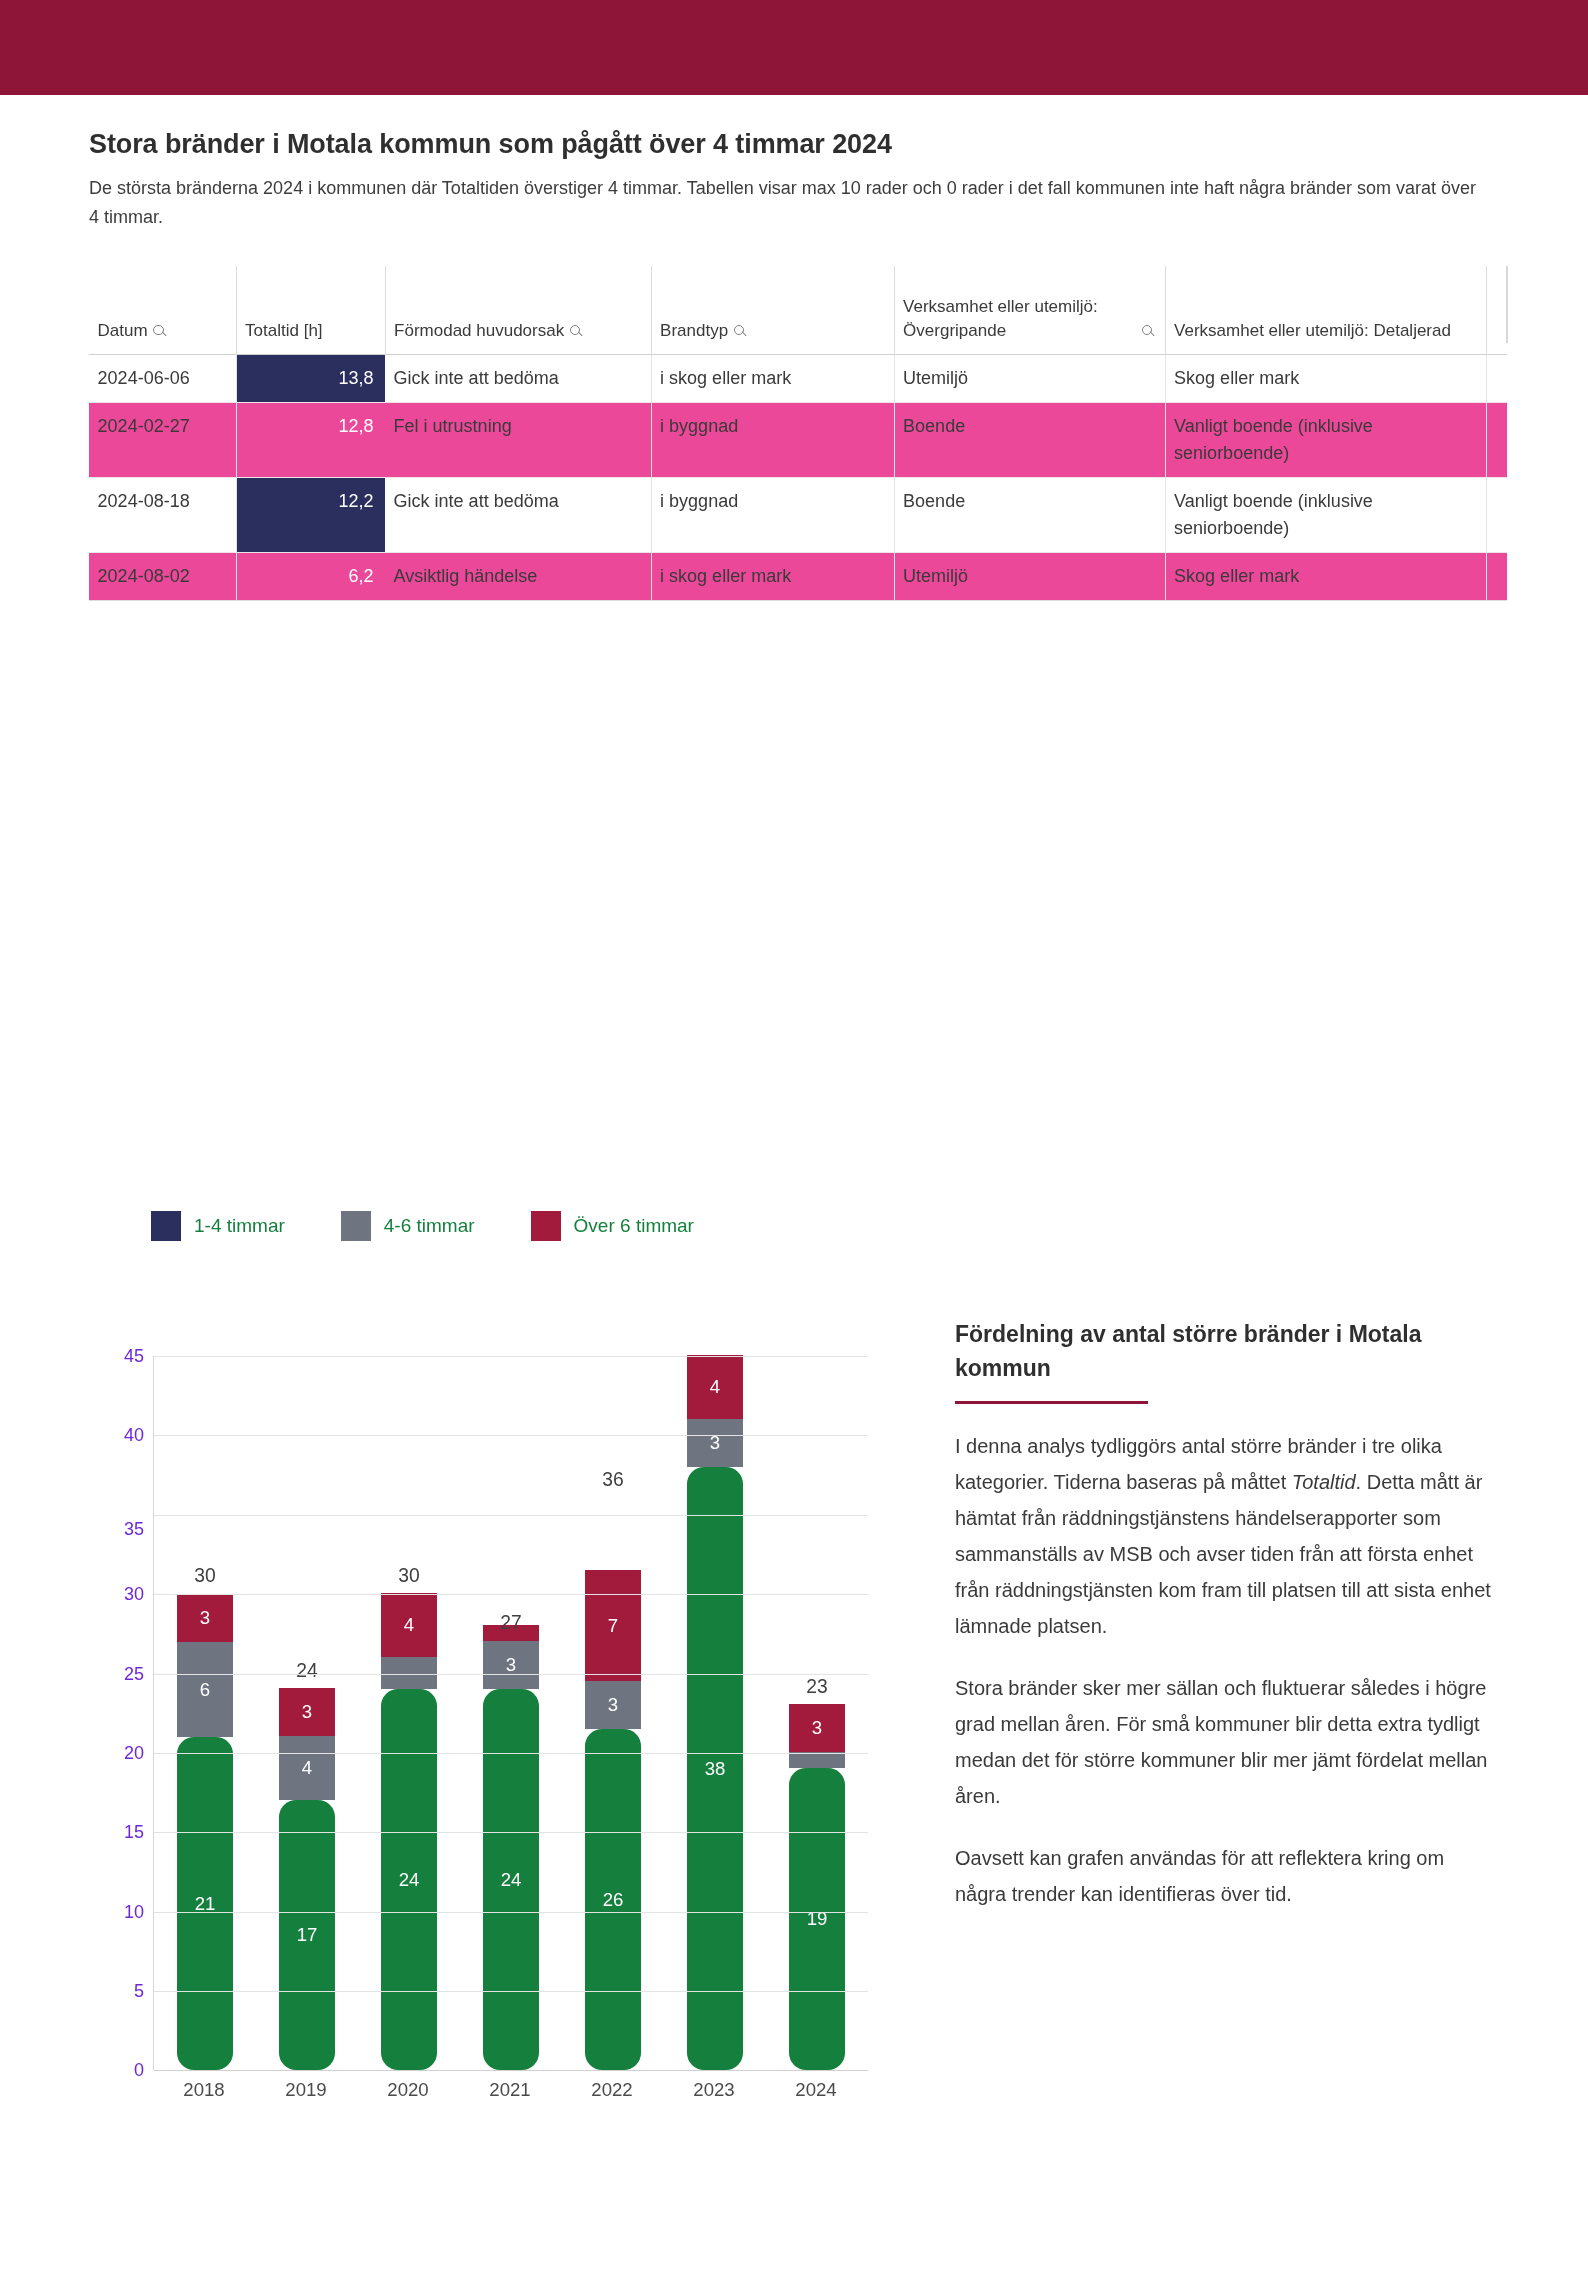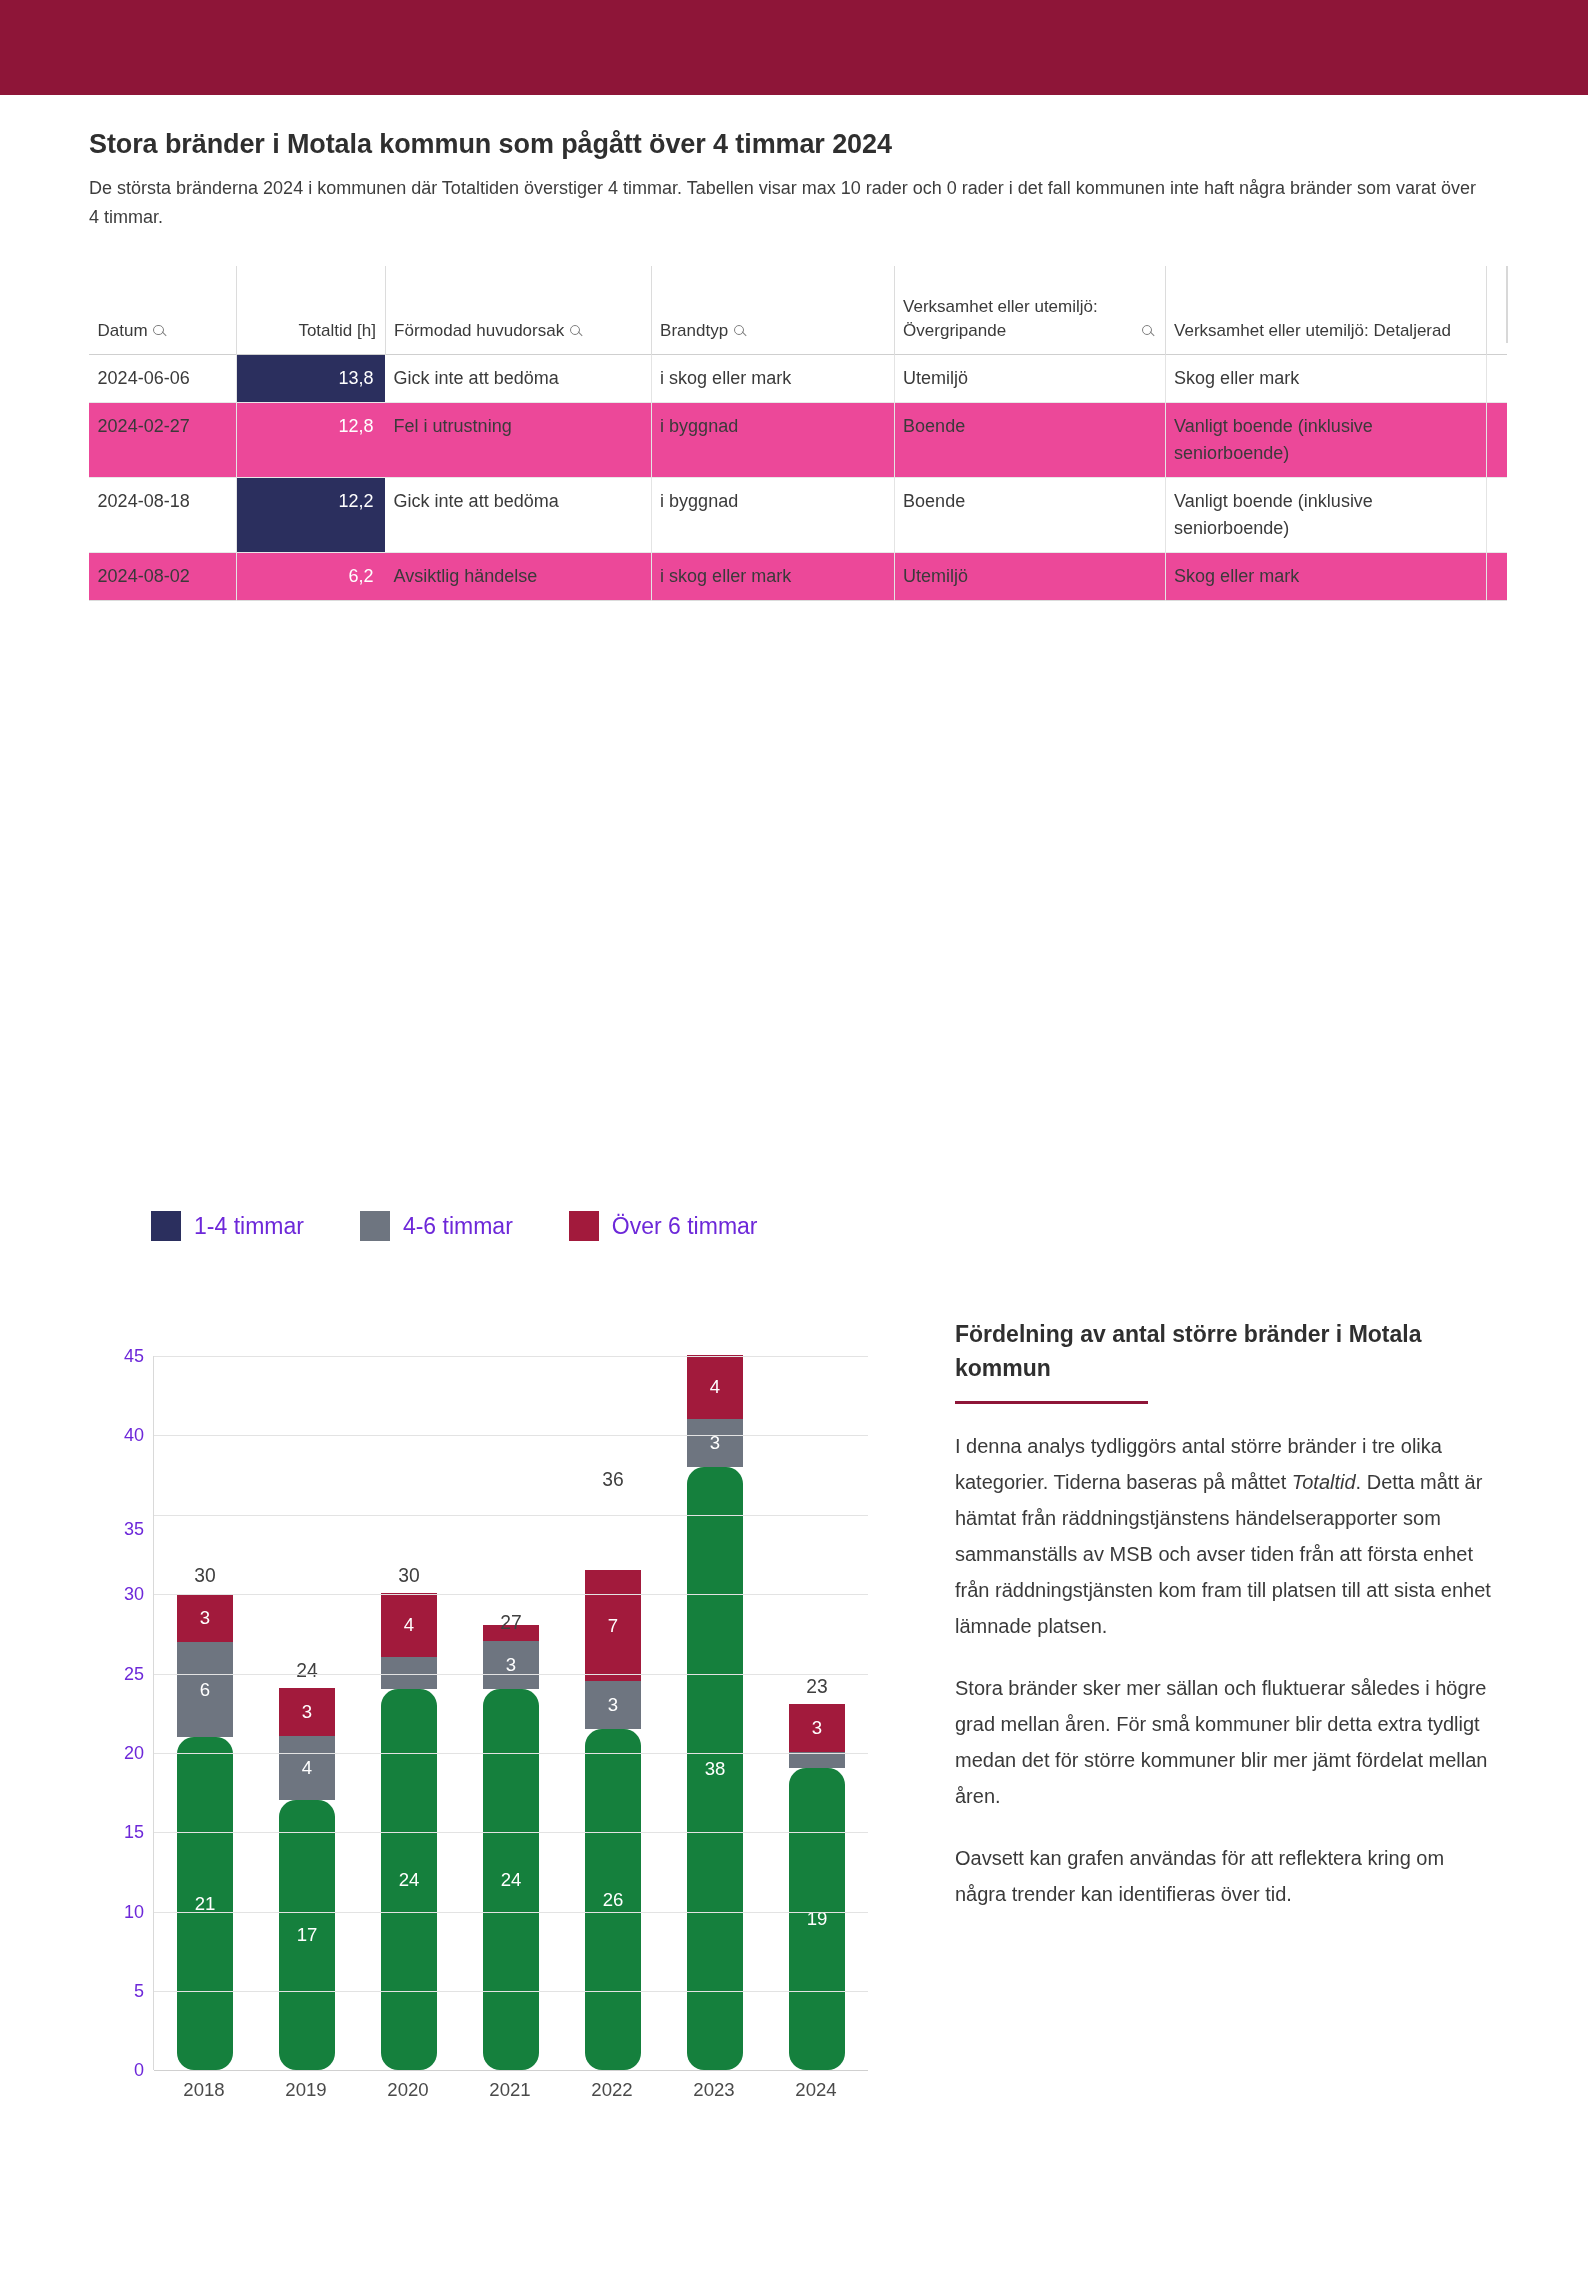--- a/index.html
+++ b/index.html
@@ -56,21 +56,21 @@
     background:#fff;
     text-align:left;
     line-height:23.6px;
     height:77px;
   }
   table.data thead th.num { text-align:right; }
   table.data thead th.last { border-right:none; }
   table.data thead tr { border-bottom:0.7px solid #cfcfcf; }
 
   .th-inner { display:flex; align-items:flex-end; gap:4.3px; }
-  .th-inner.num { justify-content:flex-end;margin-top:43px; }
+  .th-inner.num { justify-content:flex-start;margin-top:43px; }
   .th-lbl { display:block; }
   .mag {
     display:inline-block; width:15.7px; height:15.7px;
     flex:0 0 15.7px;
     position:relative; opacity:.75; margin-bottom:2.9px;
   }
   .mag::before{
     content:""; position:absolute; left:1.4px; top:0.7px;
     width:8.6px; height:8.6px; border:1.4px solid #555; border-radius:50%;
   }
@@ -99,21 +99,21 @@
     background:#d8d8d8;
   }
 
   
   .legend {
     position:absolute; left:151px; top:1116px;
     display:flex; align-items:center; gap:0;
   }
   .legend-item { display:flex; align-items:center; margin-right:56px; }
   .legend-swatch { width:30px; height:30px; margin-right:13px; }
-  .legend-label { font-size:23px; color:#6d28d9; }
+  .legend-label { font-size:19px; color:#15803d; }
 
   
   .chart {
     position:absolute; left:89px; top:1232px;
     width:789px; height:839px;
   }
   .plot {
     position:absolute; left:64px; top:29px;
     width:714px; height:714px;
     border-left:0.7px solid #d9d9d9;

